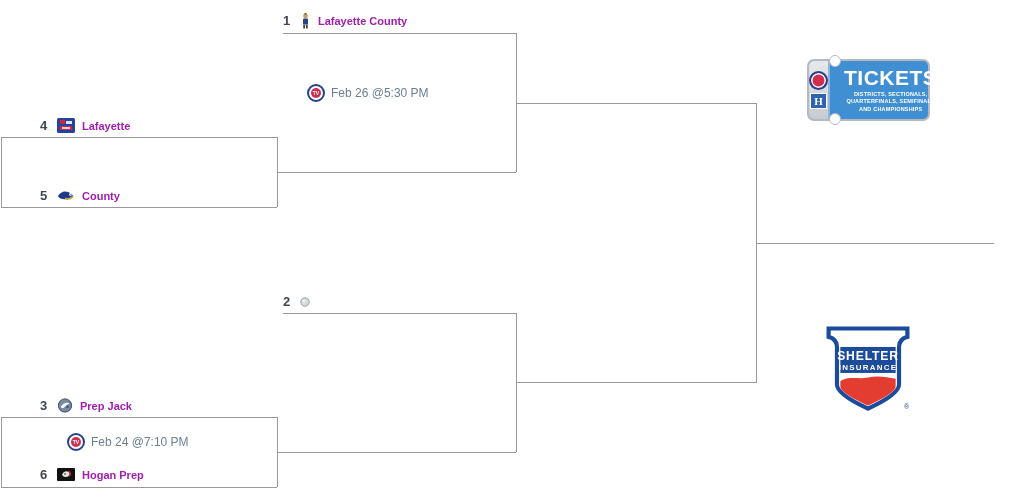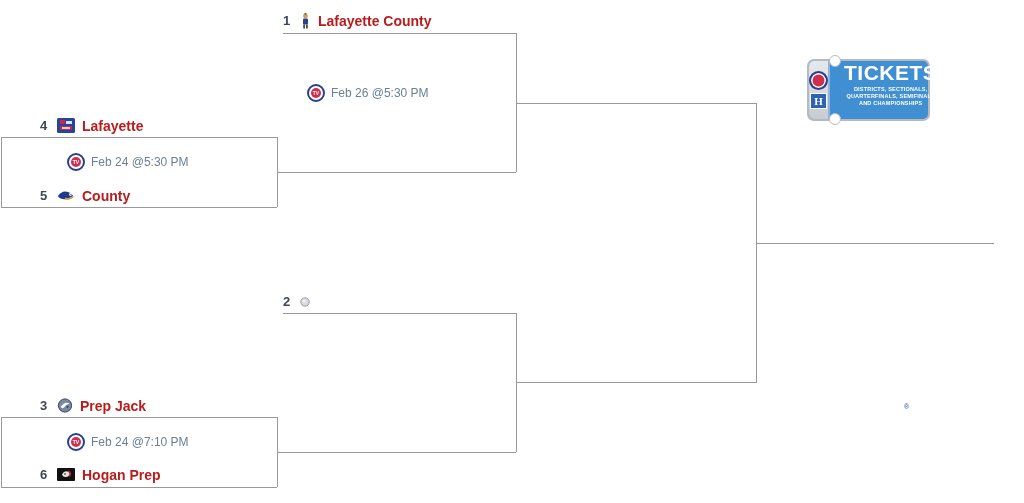--- a/index.html
+++ b/index.html
@@ -7,40 +7,40 @@
         font-family:"Liberation Sans",sans-serif;}
 
   
   .hline{position:absolute;height:1px;background:#999999;}
   .vline{position:absolute;width:1px;background:#999999;}
 
   
   .team-row{position:absolute;display:flex;align-items:center;height:17px;}
   .seed{font-size:13px;font-weight:700;color:#3d4754;min-width:11px;}
   .team-logo{display:inline-flex;align-items:center;justify-content:center;margin:0 7px 0 6px;}
-  .team-name{font-size:14px;font-weight:700;color:#b91c1c;white-space:nowrap;cursor:pointer;}
+  .team-name{font-size:11px;font-weight:700;color:#a21caf;white-space:nowrap;cursor:pointer;}
 
   
   .game-row{position:absolute;display:flex;align-items:center;gap:6px;height:19px;}
   .tv-icon{width:18px;height:18px;border-radius:50%;border:2px solid #27418e;background:#ffffff;
            box-sizing:border-box;display:flex;align-items:center;justify-content:center;cursor:pointer;flex:0 0 auto;}
   .tv-core{width:10px;height:10px;border-radius:50%;background:#cf2e4e;color:#ffffff;
            font-size:5px;font-weight:700;display:flex;align-items:center;justify-content:center;letter-spacing:0;}
   .game-date{font-size:12px;color:#6b8093;white-space:nowrap;text-align:center;}
 
   
   .ticket{position:absolute;left:807px;top:59px;width:123px;height:62px;box-sizing:border-box;
           border:2px solid #b4bac3;border-radius:7px;background:#3f8fd2;display:flex;cursor:pointer;}
   .ticket-stub{width:27px;background:linear-gradient(#e6e9ec,#c7ccd4);border-right:2px solid #8fb3da;
                border-radius:5px 0 0 5px;display:flex;flex-direction:column;align-items:center;justify-content:center;gap:3px;}
   .mshsaa-circle{width:15px;height:15px;border-radius:50%;background:#cf2e4e;border:2px solid #27418e;
                  box-shadow:inset 0 0 0 1.5px #ffffff;box-sizing:content-box;}
   .hyvee-h{width:15px;height:14px;background:#2d63b0;border:1px solid #ffffff;color:#ffffff;
            font-family:"Liberation Serif",serif;font-weight:700;font-size:11px;line-height:14px;text-align:center;}
-  .ticket-body{flex:1;display:flex;flex-direction:column;align-items:center;color:#ffffff;padding:1px 14px;}
+  .ticket-body{flex:1;display:flex;flex-direction:column;align-items:center;justify-content:center;color:#ffffff;padding:1px 14px;}
   .ticket-title{font-size:21px;font-weight:800;letter-spacing:0.5px;line-height:1;margin-bottom:3px;}
   .ticket-sub{font-size:5.5px;font-weight:700;line-height:1.3;text-align:center;letter-spacing:0.2px;}
   .notch{position:absolute;width:10px;height:10px;border-radius:50%;background:#ffffff;border:1px solid #b4bac3;left:20px;}
   .notch.top{top:-6px;}  .notch.bottom{bottom:-6px;}
 
   
   .shelter{position:absolute;left:826px;top:326px;width:84px;height:88px;cursor:pointer;}
   .shelter-reg{position:absolute;left:904px;top:403px;font-size:7px;color:#1c4b9b;}
 </style>
 </head>
@@ -149,26 +149,20 @@
     <span class="team-name">Hogan Prep</span>
   </div>
 
   <div class="game-row" style="left:307px;top:83px;">
     <span class="tv-icon">
         <span class="tv-core">TV</span>
       </span>
     <span class="game-date">Feb 26 @5:30 PM</span>
   </div>
 
-  <div class="game-row" style="left:67px;top:152px;">
-    <span class="tv-icon">
-        <span class="tv-core">TV</span>
-      </span>
-    <span class="game-date">Feb 24 @5:30 PM</span>
-  </div>
 
 
 
   <div class="game-row" style="left:67px;top:432px;">
     <span class="tv-icon">
         <span class="tv-core">TV</span>
       </span>
     <span class="game-date">Feb 24 @7:10 PM</span>
   </div>
 
@@ -180,15 +174,24 @@
     <div class="ticket-body">
       <span class="ticket-title">TICKETS</span>
       <span class="ticket-sub">DISTRICTS, SECTIONALS,</span>
       <span class="ticket-sub">QUARTERFINALS, SEMIFINALS</span>
       <span class="ticket-sub">AND CHAMPIONSHIPS</span>
     </div>
     <span class="notch top"></span>
     <span class="notch bottom"></span>
   </div>
 
+  <div class="shelter">
+    <svg width="84" height="88" viewBox="0 0 100 105">
+      <path d="M3 3 H97 V13 C88 15 87 21 87 26 V70 C87 82 53 97 50 98.5 C47 97 13 82 13 70 V26 C13 21 12 15 3 13 Z" fill="#ffffff" stroke="#1c4b9b" stroke-width="5"></path>
+      <rect x="17" y="25" width="66" height="31" fill="#1c4b9b"></rect>
+      <text x="50" y="41" text-anchor="middle" fill="#ffffff" font-family="Liberation Sans, sans-serif" font-size="14.5" font-weight="bold" letter-spacing="1">SHELTER</text>
+      <text x="50" y="52.5" text-anchor="middle" fill="#ffffff" font-family="Liberation Sans, sans-serif" font-size="9.5" font-weight="bold" letter-spacing="1.5">INSURANCE</text>
+      <path d="M17 66 C27 59 39 64 50 61.5 C61 59 73 61 83 63 V72 C83 81 53 93.5 50 95 C47 93.5 17 81 17 72 Z" fill="#e23d30"></path>
+    </svg>
+  </div>
   <span class="shelter-reg">®</span>
 
 </div>
 
 </body></html>

